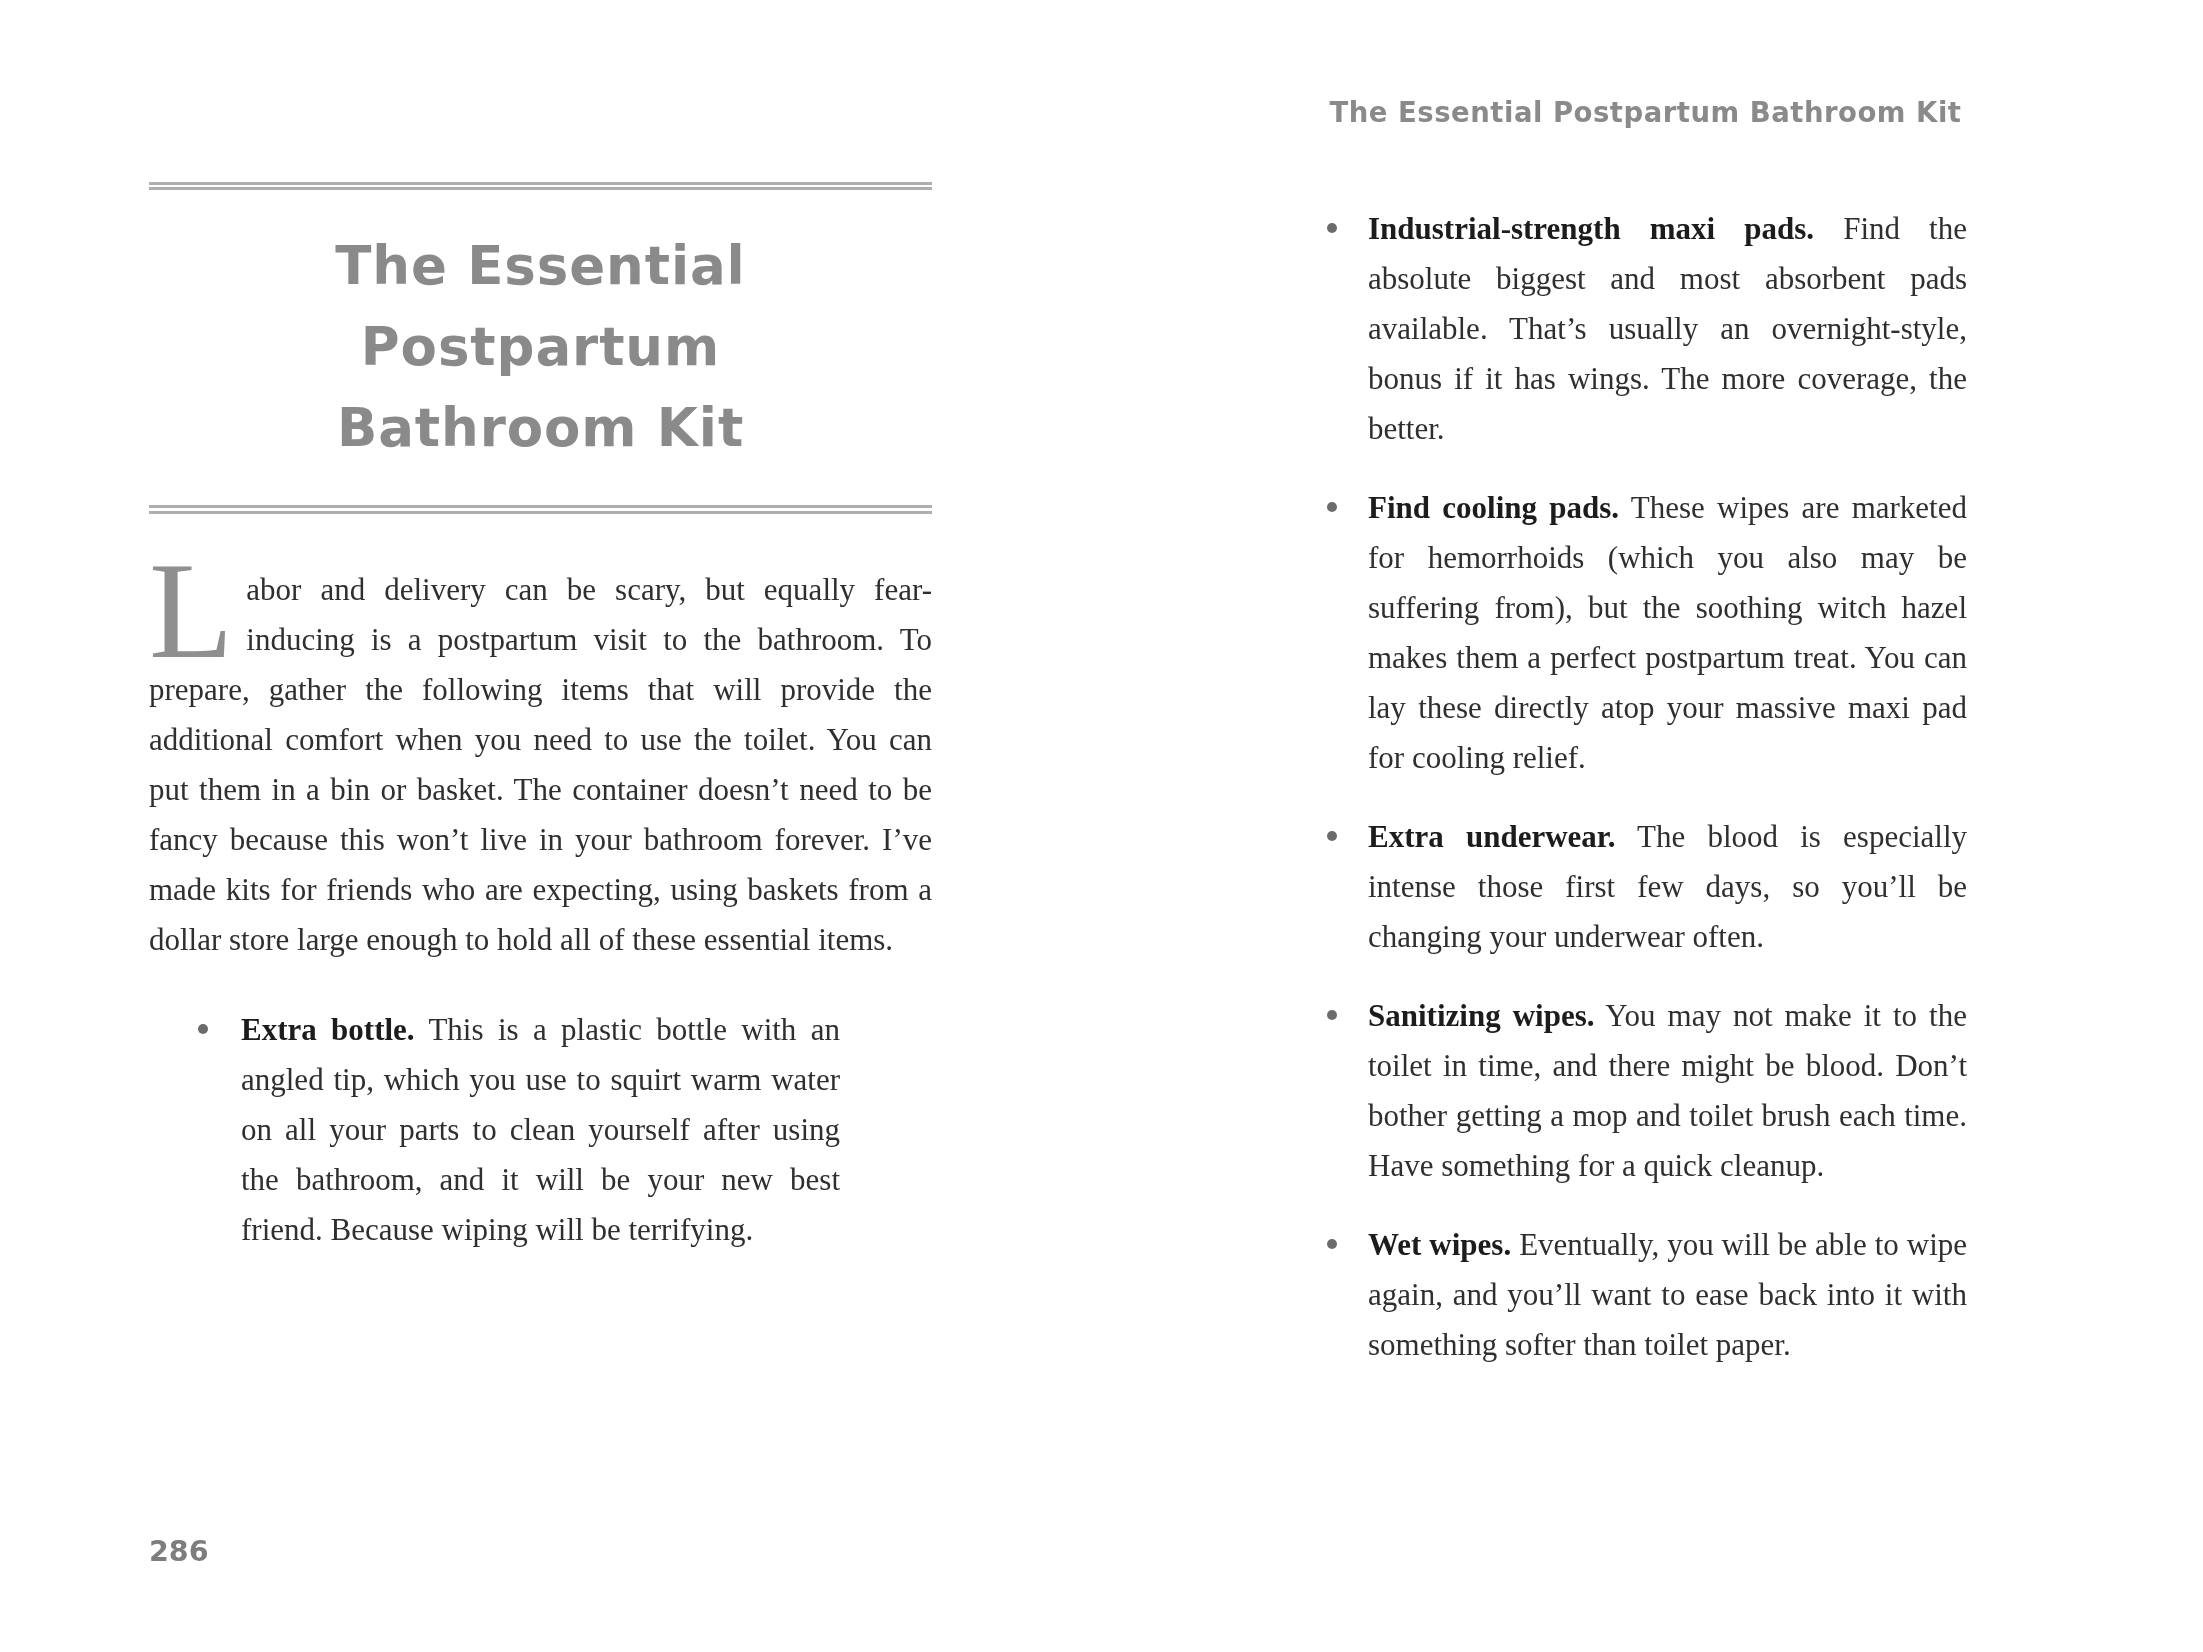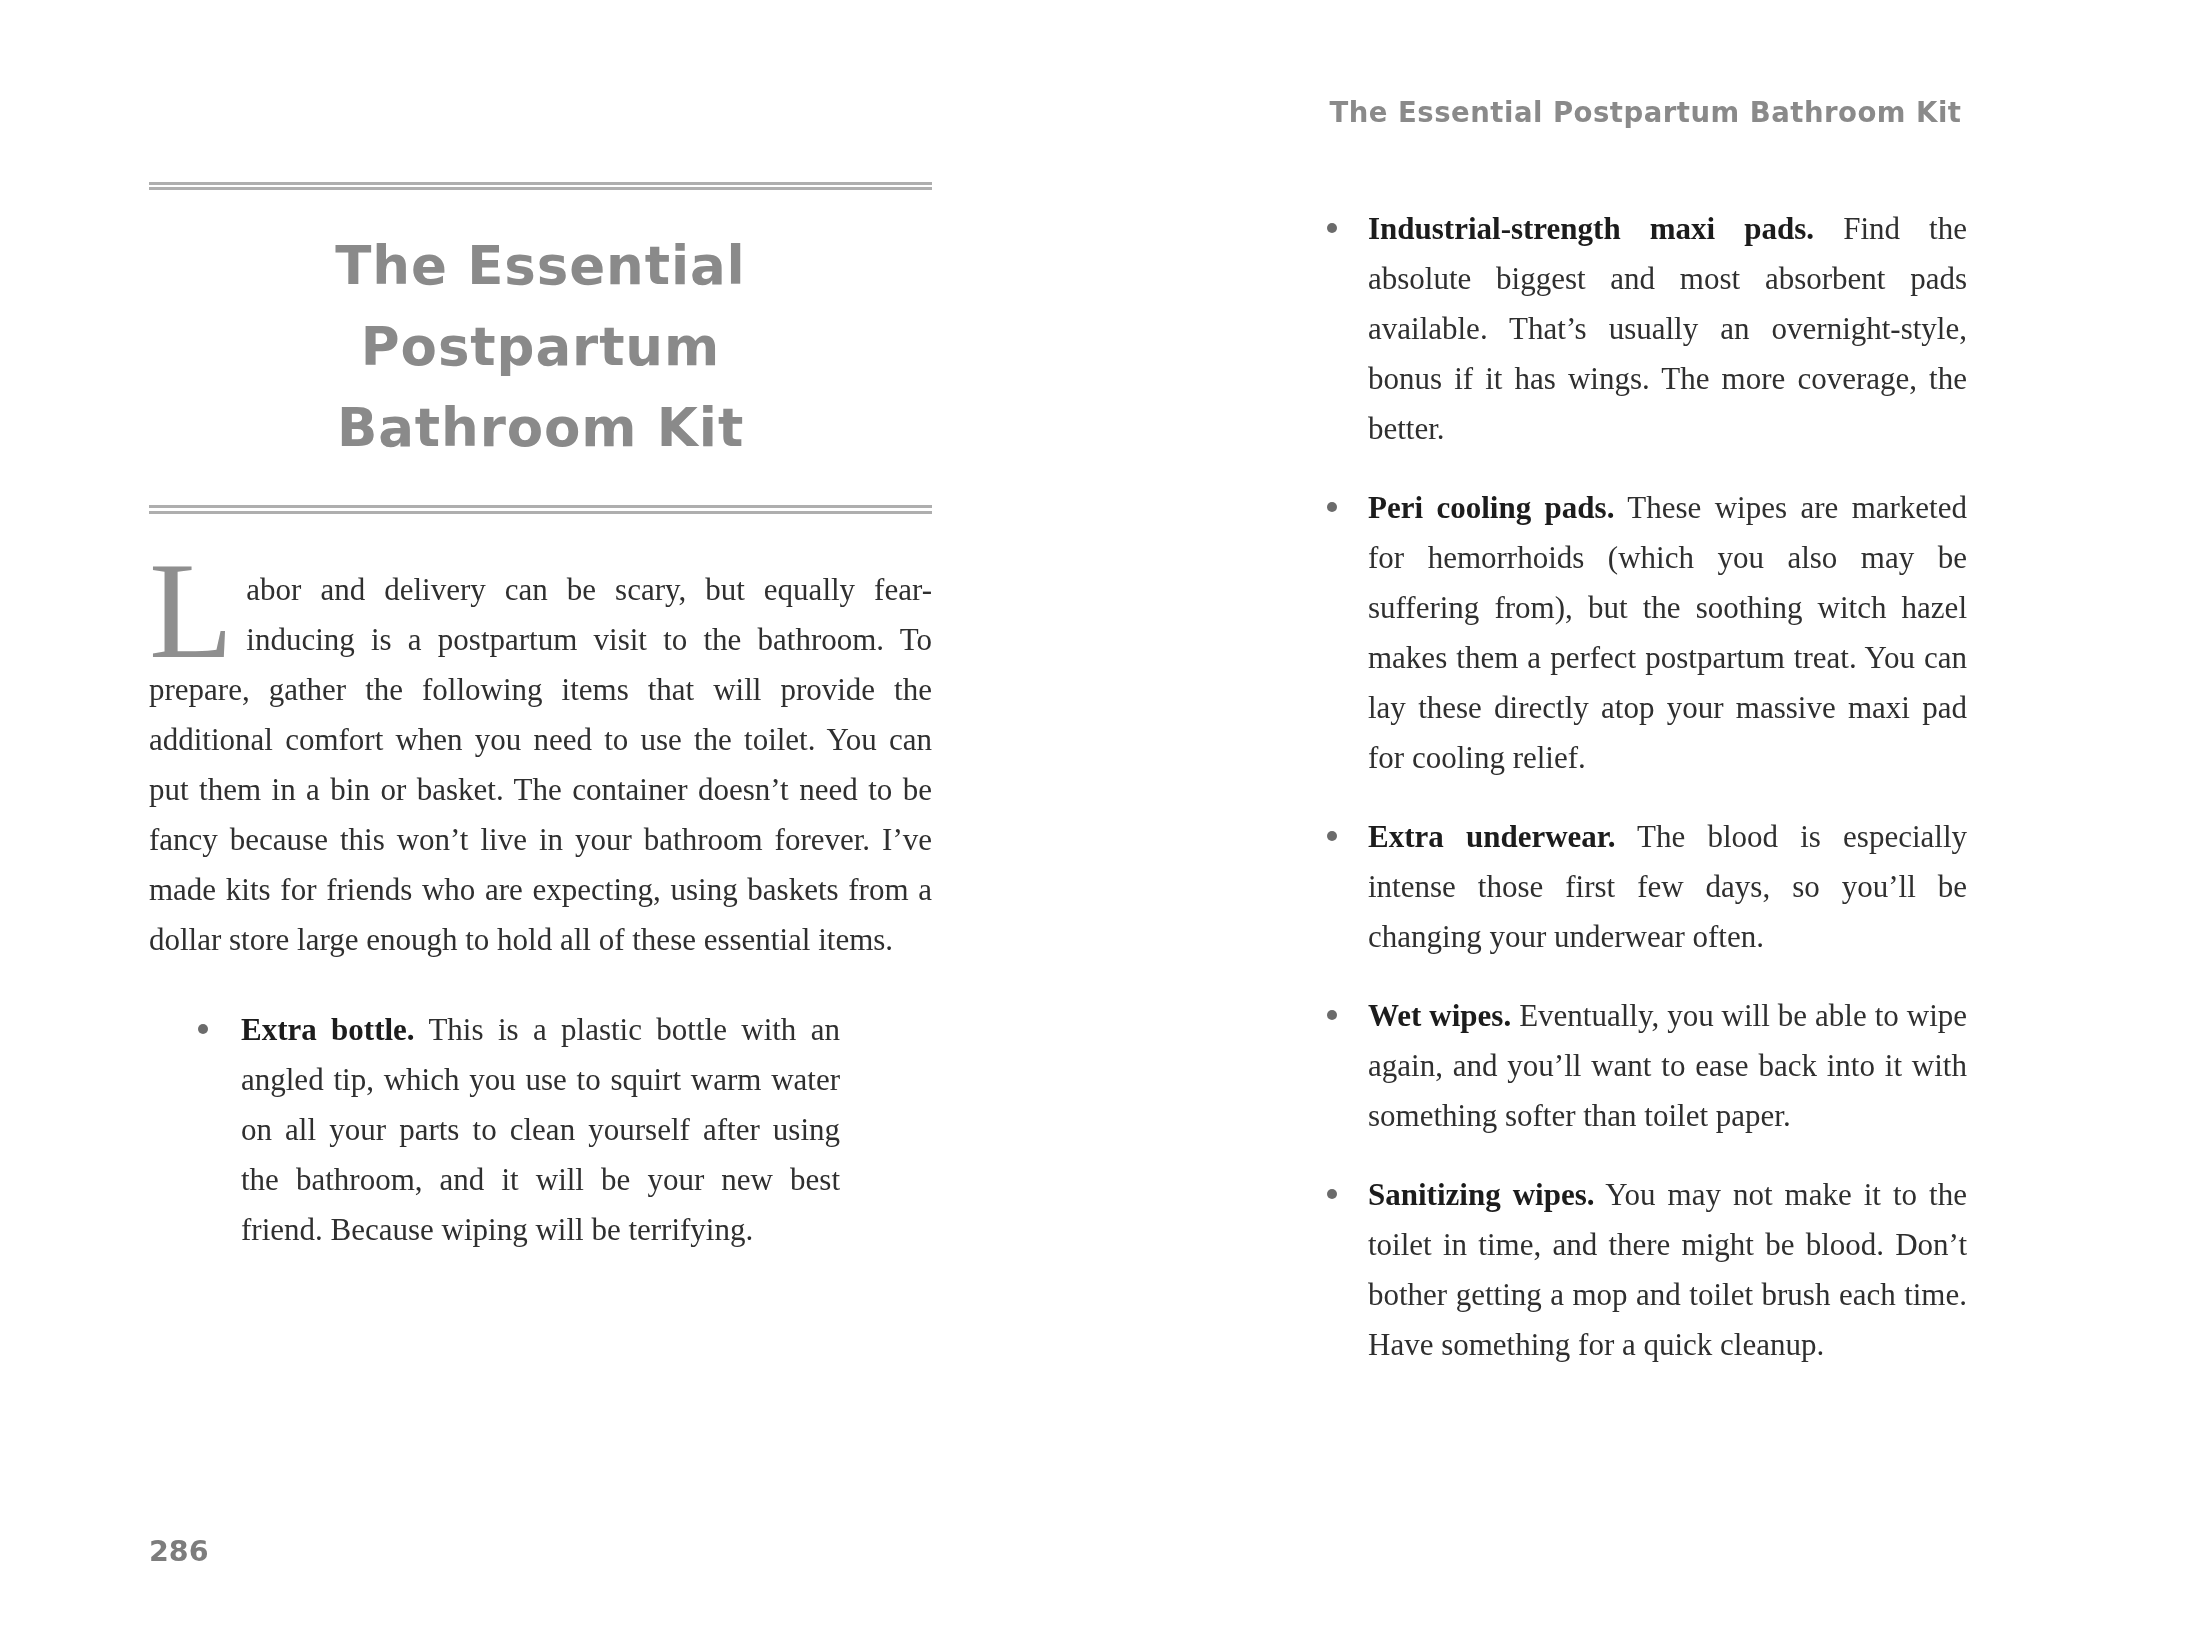--- a/index.html
+++ b/index.html
@@ -121,32 +121,32 @@
   <section class="page page-right">
     <div class="running-header">The Essential Postpartum Bathroom Kit</div>
 
     <div class="bullets bullets-right">
       <div class="bullet-item">
         <span class="dot"></span>
         <span class="lead">Industrial-strength maxi pads.</span><span> Find the absolute biggest and most absorbent pads available. That’s usually an overnight-style, bonus if it has wings. The more coverage, the better.</span>
       </div>
       <div class="bullet-item">
         <span class="dot"></span>
-        <span class="lead">Peri cooling pads.</span><span> These wipes are marketed for hemorrhoids (which you also may be suffering from), but the soothing witch hazel makes them a perfect postpartum treat. You can lay these directly atop your massive maxi pad for cooling relief.</span>
+        <span class="lead">Find cooling pads.</span><span> These wipes are marketed for hemorrhoids (which you also may be suffering from), but the soothing witch hazel makes them a perfect postpartum treat. You can lay these directly atop your massive maxi pad for cooling relief.</span>
       </div>
       <div class="bullet-item">
         <span class="dot"></span>
         <span class="lead">Extra underwear.</span><span> The blood is especially intense those first few days, so you’ll be changing your underwear often.</span>
       </div>
       <div class="bullet-item">
         <span class="dot"></span>
-        <span class="lead">Wet wipes.</span><span> Eventually, you will be able to wipe again, and you’ll want to ease back into it with something softer than toilet paper.</span>
+        <span class="lead">Sanitizing wipes.</span><span> You may not make it to the toilet in time, and there might be blood. Don’t bother getting a mop and toilet brush each time. Have something for a quick cleanup.</span>
       </div>
       <div class="bullet-item">
         <span class="dot"></span>
-        <span class="lead">Sanitizing wipes.</span><span> You may not make it to the toilet in time, and there might be blood. Don’t bother getting a mop and toilet brush each time. Have something for a quick cleanup.</span>
+        <span class="lead">Wet wipes.</span><span> Eventually, you will be able to wipe again, and you’ll want to ease back into it with something softer than toilet paper.</span>
       </div>
     </div>
 
   </section>
 
 </div>
 
 
 </body></html>

